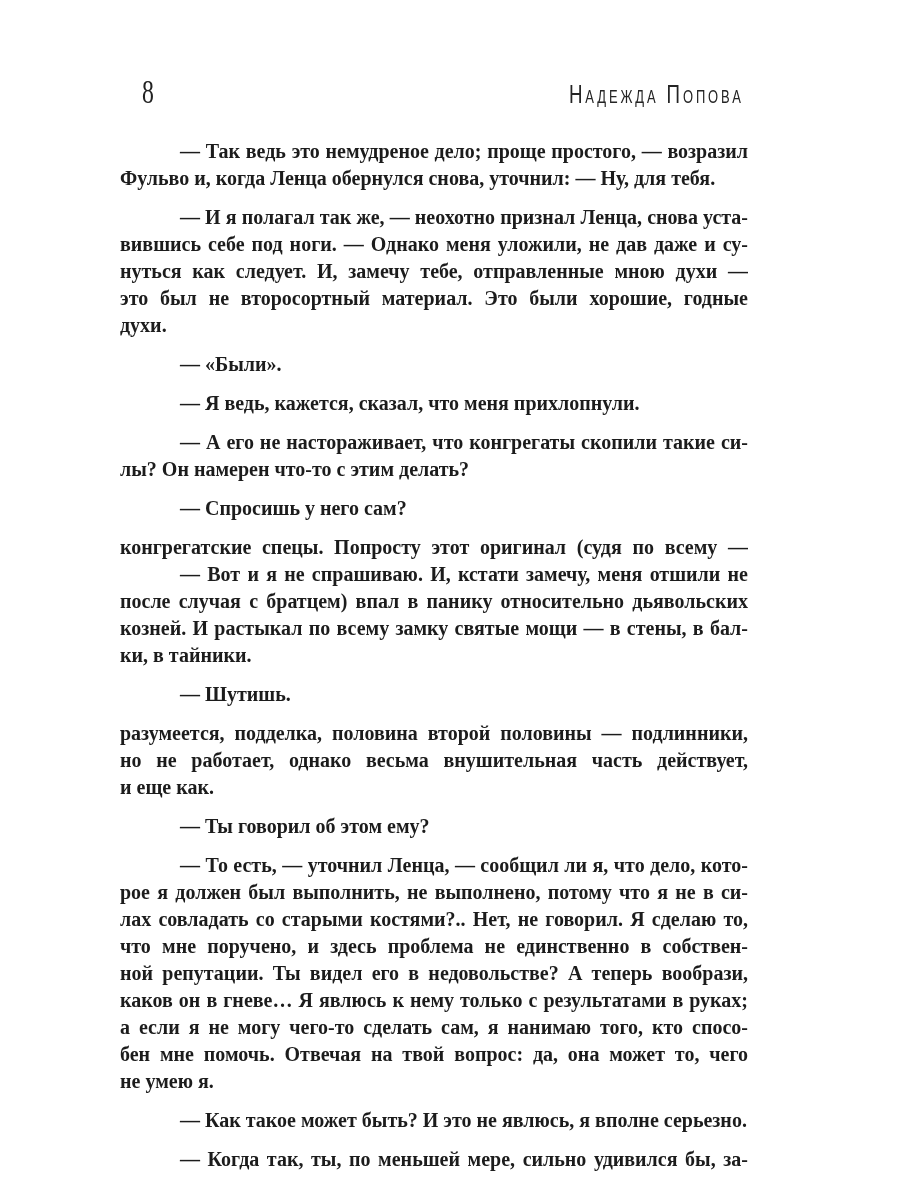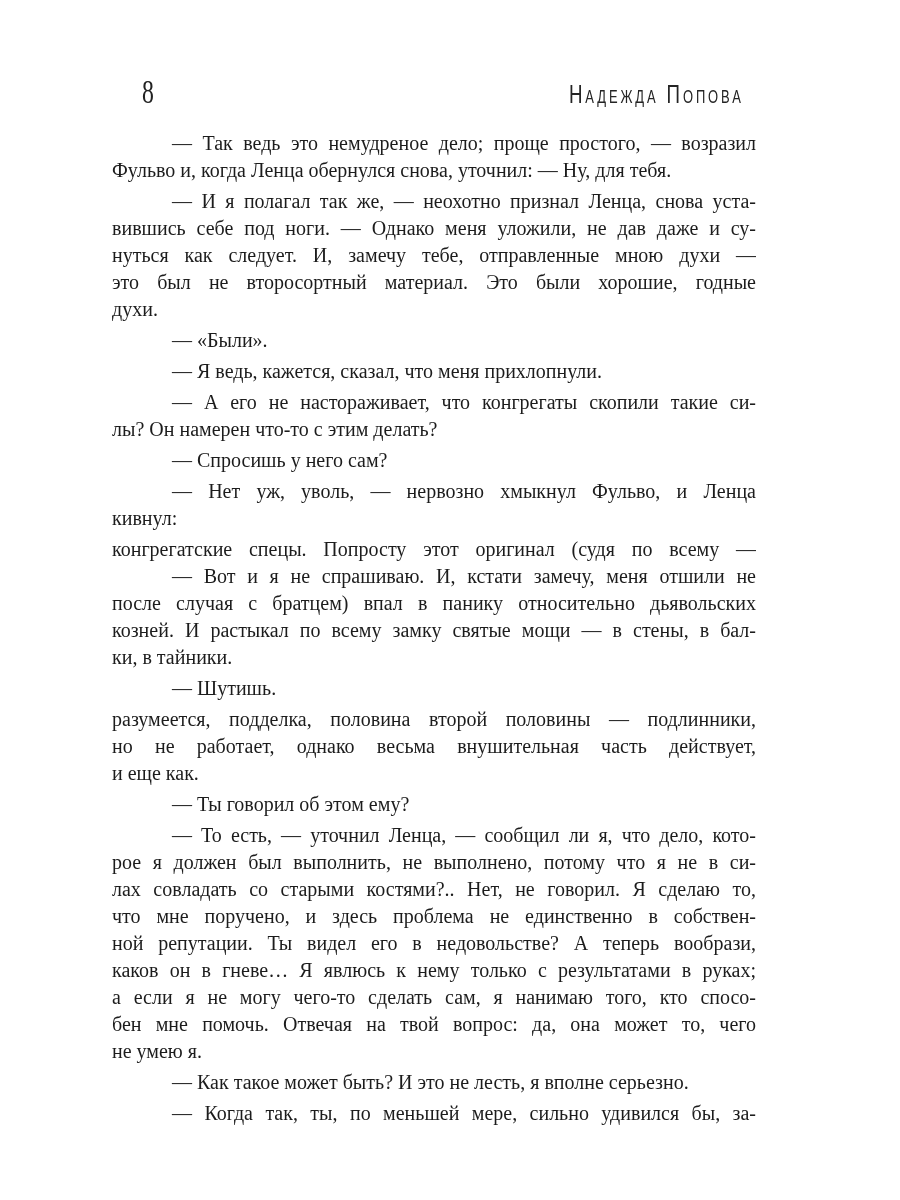--- a/index.html
+++ b/index.html
@@ -52,22 +52,23 @@
   .text-block {
     position: absolute;
     left: 108px;
     top: 126px;
     width: 652px;
     font-size: 20px;
     line-height: 27px;
     color: #1c1c1c;
   }
   .paragraph {
-    margin: 4px;
+    margin: 12px;
     padding: 0;
+    font-weight: bold;
   }
   .line {
     text-align: justify;
     text-align-last: justify;
     hyphens: none;
     overflow: hidden;
     height: 27px;
   }
   .line.first {
     padding-left: 60px;
@@ -103,24 +104,20 @@
         <div class="line first last">— Я ведь, кажется, сказал, что меня прихлопнули.</div>
       </div>
       <div class="paragraph">
         <div class="line first">— А его не настораживает, что конгрегаты скопили такие си-</div>
         <div class="line last">лы? Он намерен что-то с этим делать?</div>
       </div>
       <div class="paragraph">
         <div class="line first last">— Спросишь у него сам?</div>
       </div>
       <div class="paragraph">
-        <div class="line first">— Нет уж, уволь, — нервозно хмыкнул Фульво, и Ленца</div>
-        <div class="line last">кивнул:</div>
-      </div>
-      <div class="paragraph">
         <div class="line">конгрегатские спецы. Попросту этот оригинал (судя по всему —</div>
         <div class="line first">— Вот и я не спрашиваю. И, кстати замечу, меня отшили не</div>
         <div class="line">после случая с братцем) впал в панику относительно дьявольских</div>
         <div class="line">козней. И растыкал по всему замку святые мощи — в стены, в бал-</div>
         <div class="line last">ки, в тайники.</div>
       </div>
       <div class="paragraph">
         <div class="line first last">— Шутишь.</div>
       </div>
       <div class="paragraph">
@@ -136,19 +133,19 @@
         <div class="line">рое я должен был выполнить, не выполнено, потому что я не в си-</div>
         <div class="line">лах совладать со старыми костями?.. Нет, не говорил. Я сделаю то,</div>
         <div class="line">что мне поручено, и здесь проблема не единственно в собствен-</div>
         <div class="line">ной репутации. Ты видел его в недовольстве? А теперь вообрази,</div>
         <div class="line">каков он в гневе… Я явлюсь к нему только с результатами в руках;</div>
         <div class="line">а если я не могу чего-то сделать сам, я нанимаю того, кто спосо-</div>
         <div class="line">бен мне помочь. Отвечая на твой вопрос: да, она может то, чего</div>
         <div class="line last">не умею я.</div>
       </div>
       <div class="paragraph">
-        <div class="line first last">— Как такое может быть? И это не лесть, я вполне серьезно.</div>
+        <div class="line first last">— Как такое может быть? И это не явлюсь, я вполне серьезно.</div>
       </div>
       <div class="paragraph">
         <div class="line first">— Когда так, ты, по меньшей мере, сильно удивился бы, за-</div>
       </div>
     </main>
 </div>
 
 </body></html>

